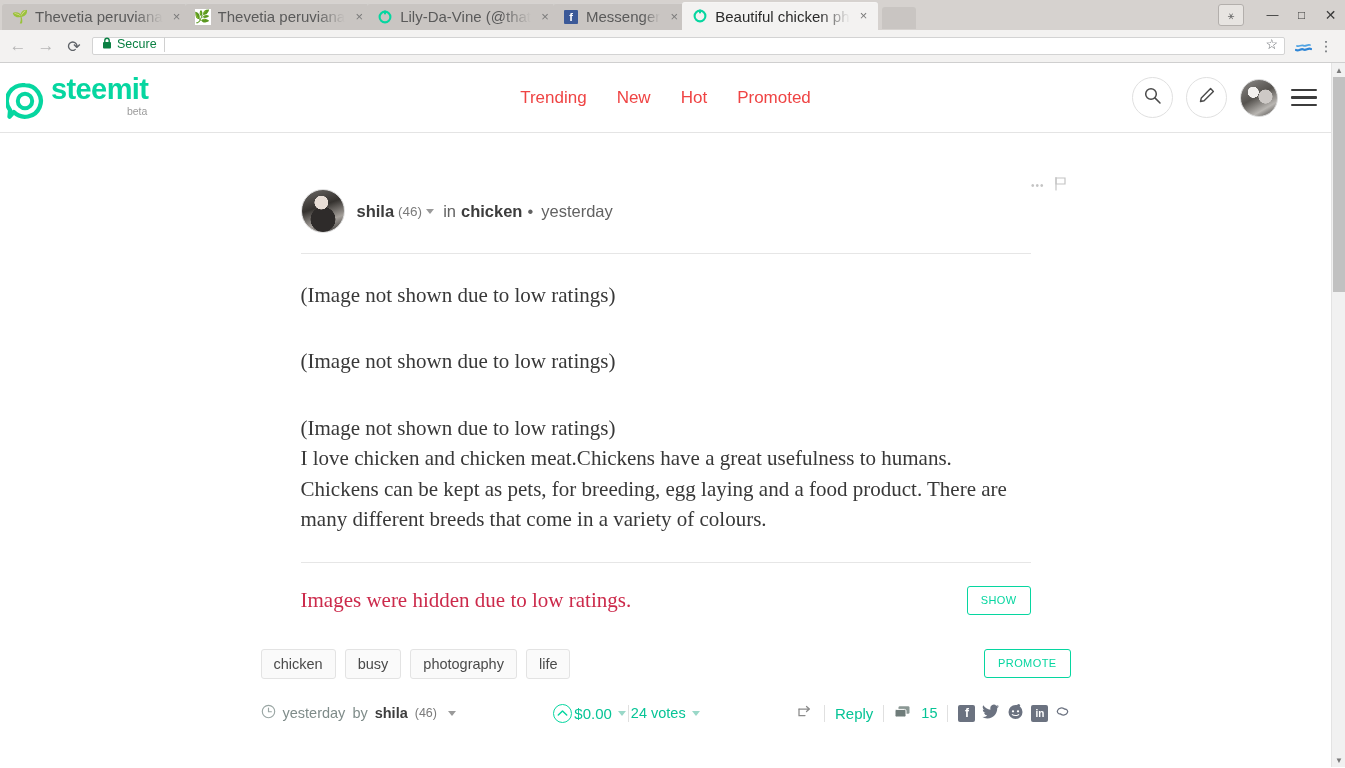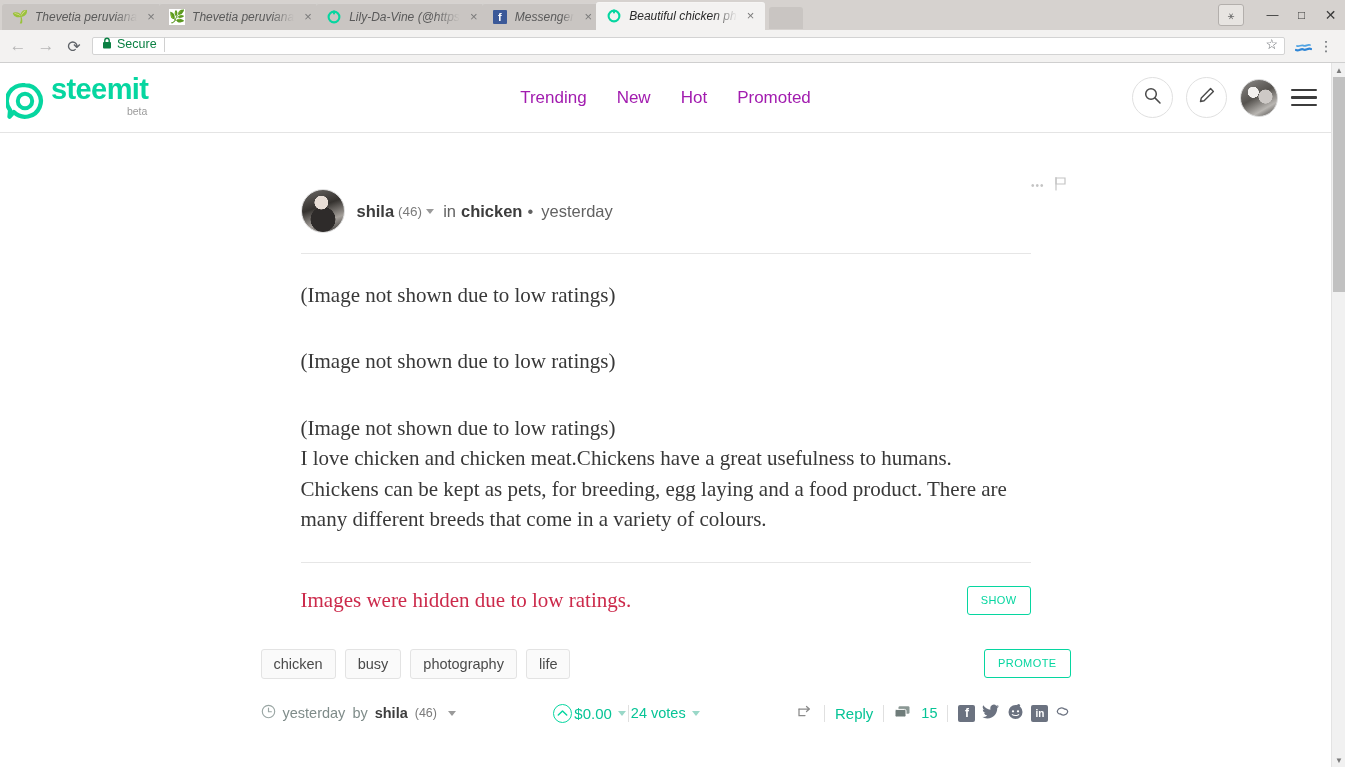--- a/index.html
+++ b/index.html
@@ -51,22 +51,21 @@
     display: flex; align-items: center; justify-content: center;
     font-size: 13px;
     line-height: 1;
   }
   .tab .tab-title {
     flex: 1 1 auto;
     white-space: nowrap;
     overflow: hidden;
     -webkit-mask-image: linear-gradient(to right, #000 78%, transparent 100%);
     mask-image: linear-gradient(to right, #000 78%, transparent 100%);
-    font-size: 12px;
-    font-style: italic;
+    font-size: 15px;
   }
   .tab .tab-close {
     width: 16px; height: 16px;
     margin-left: 6px;
     flex: 0 0 16px;
     color: #7a7a7a;
     font-size: 13px;
     line-height: 15px;
     text-align: center;
   }
@@ -174,21 +173,21 @@
 
   .site-nav {
     position: absolute;
     left: 50%;
     transform: translateX(-50%);
     display: flex;
     gap: 30px;
   }
   .site-nav a {
     font-size: 17px;
-    color: #a21caf;
+    color: #ef4444;
     text-decoration: none;
   }
   .header-right {
     margin-left: auto;
     display: flex;
     align-items: center;
     gap: 13px;
   }
   .circle-btn {
     width: 41px; height: 41px;
@@ -398,21 +397,21 @@
       <span class="tab-close">×</span>
     </div>
 
     <div class="tab">
       <span class="favicon">
         <svg width="14" height="14" viewBox="0 0 14 14">
             <circle cx="7" cy="7" r="5.4" fill="none" stroke="#06d6a0" stroke-width="2.1"></circle>
             <path d="M7 1.6 L7 3.4" stroke="#06d6a0" stroke-width="2.1" stroke-linecap="round"></path>
           </svg>
       </span>
-      <span class="tab-title">Lily-Da-Vine (@https</span>
+      <span class="tab-title">Lily-Da-Vine (@that</span>
       <span class="tab-close">×</span>
     </div>
 
     <div class="tab">
       <span class="favicon">
         <span style="display:inline-block;width:14px;height:14px;background:#3b5998;color:#fff;font-weight:700;font-size:11px;line-height:14px;text-align:center;border-radius:1px;">f</span>
       </span>
       <span class="tab-title">Messenger</span>
       <span class="tab-close">×</span>
     </div>

